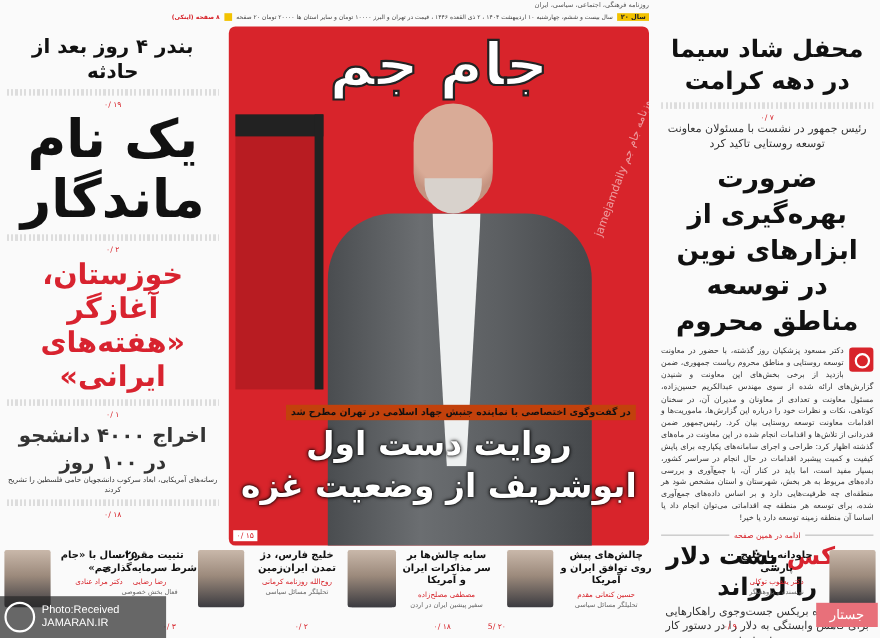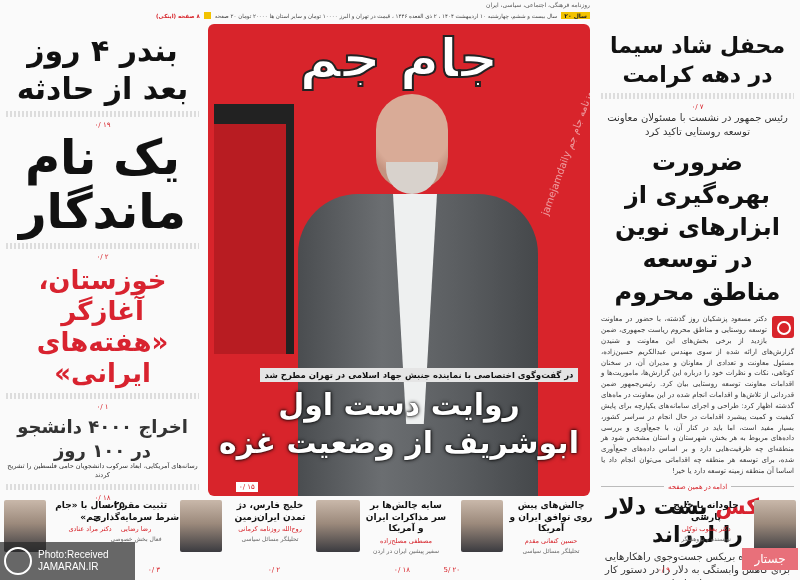--- a/index.html
+++ b/index.html
@@ -26,57 +26,57 @@
 
   .h-black { font-weight: bold; text-align: center; color: #111; }
   .h-red { font-weight: bold; text-align: center; color: #d8232f; }
   .small { font-size: 10px; text-align: center; color: #333; line-height: 1.35; }
   .body-text { font-size: 7px; line-height: 1.55; text-align: justify; color: #333; }
 
   .r-h1 { font-size: 22px; line-height: 1.3; margin-top: 6px; }
   .r-h2 { font-size: 24px; line-height: 1.35; margin-top: 8px; }
   .r-logo { float: right; width: 22px; height: 22px; background: #d8242b; border-radius: 3px; margin-left: 5px; margin-top: 2px; position: relative; }
   .r-logo::after { content: ""; position: absolute; left: 5px; top: 5px; width: 10px; height: 10px; border: 2px solid #fff; border-radius: 50%; }
-  .contd { display: flex; align-items: center; gap: 4px; font-size: 7px; color: #d61f26; margin: 6px 0 2px; font-family: Liberation Serif, serif; }
+  .contd { display: flex; align-items: center; gap: 4px; font-size: 7px; color: #d61f26; margin: 6px 0 2px; }
   .contd::before, .contd::after { content: ""; flex: 1; height: 1px; background: #bbb; }
   .brics { font-size: 22px; font-weight: bold; text-align: center; line-height: 1.3; }
   .brics .red { color: #d8232f; }
 
-  .l-h1 { font-size: 30px; line-height: 1.25; margin-top: 6px; }
+  .l-h1 { font-size: 18px; line-height: 1.25; margin-top: 6px; }
   .l-h2 { font-size: 48px; line-height: 1.12; margin-top: 2px; }
   .l-h3 { font-size: 26px; line-height: 1.2; margin-top: 4px; }
   .l-h4 { font-size: 18px; line-height: 1.3; margin-top: 4px; color: #333; }
   .hl-red { color: #d8232f; }
 
   
   .mast { position: absolute; top: 4px; left: 10px; right: 10px; height: 60px; display: flex; justify-content: center; align-items: center; font-size: 54px; font-weight: bold; color: #fff; -webkit-text-stroke: 2px #222; letter-spacing: -2px; text-align: center; }
   .bg-panel { position: absolute; left: 6px; top: 80px; width: 80px; height: 250px; background: #b81c22; border-top: 20px solid #222; border-right: 8px solid #222; }
   .watermarks { position: absolute; right: 6px; top: 60px; width: 70px; height: 380px; color: rgba(255,255,255,0.55); font-size: 10px; line-height: 2.2; writing-mode: vertical-rl; transform: rotate(200deg); }
   .person { position: absolute; left: 90px; top: 70px; width: 240px; height: 410px; }
   .head { position: absolute; left: 78px; top: 0; width: 72px; height: 95px; border-radius: 36px 36px 32px 32px; background: radial-gradient(circle at 50% 40%, #d9ab97 0 55%, #c49380 70%); }
   .beard { position: absolute; left: 88px; top: 68px; width: 52px; height: 32px; border-radius: 0 0 26px 26px; background: #d8d2cc; }
   .suit { position: absolute; left: 0; top: 100px; width: 240px; height: 320px; border-radius: 60px 60px 0 0; background: linear-gradient(90deg, #4a4d50 0%, #6b6e71 35%, #5c5f62 65%, #45484b 100%); }
   .shirt { position: absolute; left: 95px; top: 100px; width: 44px; height: 230px; background: #eef0f0; clip-path: polygon(0 0, 100% 0, 70% 100%, 30% 100%); }
 
-  .kicker { position: absolute; left: 52px; right: 12px; top: 344px; background: #e5e5e5; color: #111; font-size: 8.5px; font-weight: bold; text-align: center; padding: 2px 4px; }
+  .kicker { position: absolute; left: 52px; right: 12px; top: 344px; background: #c2410c; color: #111; font-size: 8.5px; font-weight: bold; text-align: center; padding: 2px 4px; }
   .hero-title { position: absolute; left: 6px; right: 6px; top: 362px; text-align: center; color: #fff; font-weight: bold; font-size: 30px; line-height: 1.25; text-shadow: 0 0 4px #000, 0 0 2px #000; }
-  .hero-ref { position: absolute; left: 4px; bottom: 4px; background: #fff; color: #d61f26; font-size: 7px; padding: 1px 3px; margin-left: 24px; }
+  .hero-ref { position: absolute; left: 4px; bottom: 4px; background: #fff; color: #d61f26; font-size: 7px; padding: 1px 3px; }
 
   
   .bottom { position: absolute; left: 0; top: 496px; width: 800px; height: 84px; }
   .op { position: absolute; top: 4px; height: 72px; display: flex; gap: 4px; }
   .op .photo { width: 42px; height: 52px; background: linear-gradient(180deg, #c9b8aa 0%, #9c8a7c 45%, #3b3b40 100%); border-radius: 2px; }
   .op .txt { width: 88px; text-align: center; }
   .op .t1 { font-size: 9px; font-weight: bold; line-height: 1.3; }
   .op .t2 { font-size: 6.5px; color: #d61f26; margin-top: 2px; }
   .op .t3 { font-size: 6px; color: #666; margin-top: 2px; }
   .op-ref { position: absolute; bottom: 6px; font-size: 7px; color: #d61f26; }
   .jostar { position: absolute; right: 2px; top: 52px; width: 56px; height: 22px; background: #e8707a; color: #fff; font-size: 12px; font-weight: normal; text-align: center; line-height: 22px; }
 
-  .watermark-jamaran { position: absolute; left: 0; top: 542px; width: 135px; height: 38px; background: rgba(40,40,40,0.7); display: flex; align-items: center; gap: 6px; padding: 0 4px; direction: ltr; }
+  .watermark-jamaran { position: absolute; left: 0; top: 542px; width: 151px; height: 38px; background: rgba(40,40,40,0.7); display: flex; align-items: center; gap: 6px; padding: 0 4px; direction: ltr; }
   .wm-logo { width: 28px; height: 28px; border: 2px solid #fff; border-radius: 50%; }
   .wm-text { color: #fff; font-size: 10px; line-height: 1.25; font-family: "Liberation Sans", sans-serif; }
 </style>
 </head>
 <body>
 
 <div class="page">
 
   <div class="topstrip">
     <div class="line1">روزنامه فرهنگی، اجتماعی، سیاسی، ایران</div>

